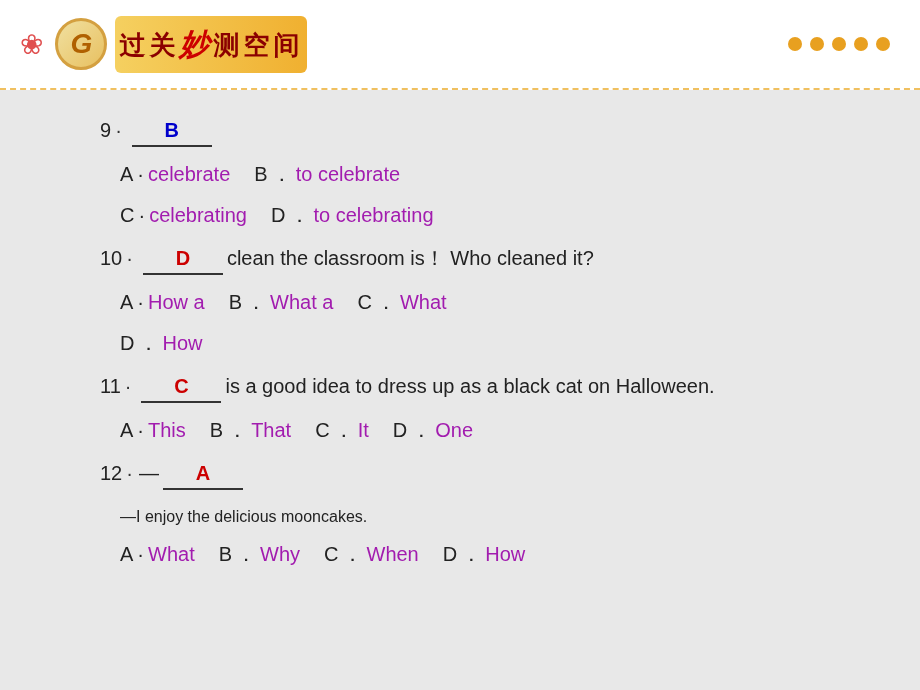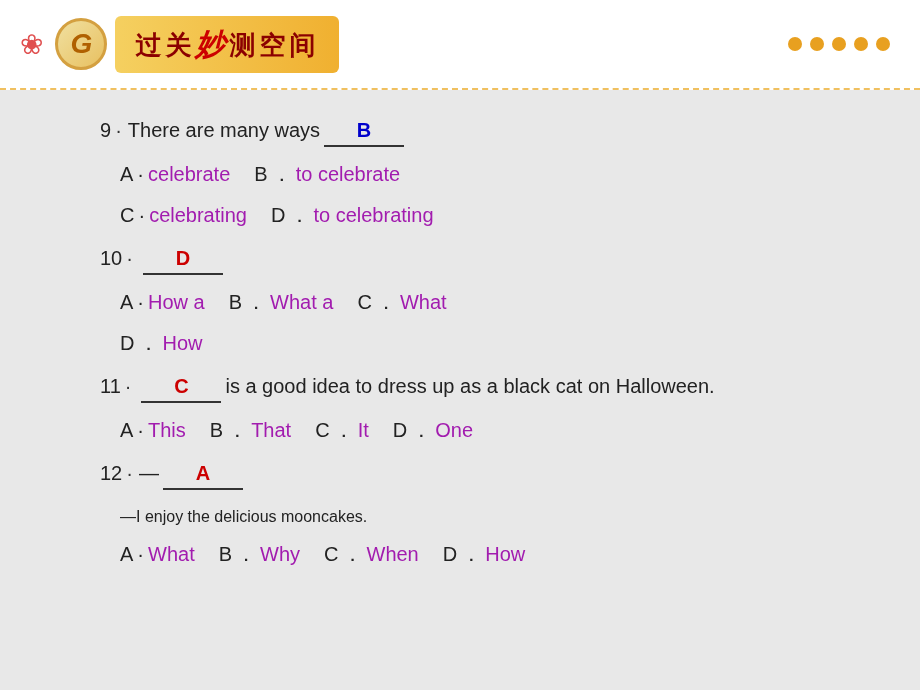--- a/index.html
+++ b/index.html
@@ -53,21 +53,21 @@
 
     .flower-decoration {
       font-size: 28px;
       color: #e05050;
       margin-right: 4px;
     }
 
     .header-title-box {
       background: linear-gradient(90deg, #f5d060, #f0b030);
       border-radius: 6px;
-      padding: 8px 20px;
+      padding: 8px 4px;
       display: flex;
       align-items: center;
     }
 
     .header-title {
       font-size: 26px;
       font-weight: bold;
       color: #8b0000;
       letter-spacing: 4px;
     }
@@ -212,21 +212,20 @@
       <div class="dot"></div>
       <div class="dot"></div>
     </div>
   </div>
 
   <div class="content">
 
     <div class="question-row">
       <span class="question-number">9</span>
       <span class="dot-separator">·</span>
-      <span class="question-text">There are many ways</span>
       <span class="blank-underline">
         <span class="answer-letter">B</span>
       </span>
     </div>
     <div class="options-row">
       <span class="option-item">
         <span class="option-letter">A</span>
           <span class="option-dot">·</span>
           <span class="option-text">celebrate</span>
       </span>
@@ -248,20 +247,21 @@
           <span class="option-text">to celebrating</span>
       </span>
     </div>
 
     <div class="question-row">
       <span class="question-number">10</span>
       <span class="dot-separator">·</span>
       <span class="blank-underline">
         <span class="answer-letter red">D</span>
       </span>
+      <span class="question-text">clean the classroom is！ Who cleaned it?</span>
     </div>
     <div class="options-row">
       <span class="option-item">
         <span class="option-letter">A</span>
           <span class="option-dot">·</span>
           <span class="option-text">How a</span>
       </span>
       <span class="option-item">
         <span class="option-letter">B</span>
           <span class="option-dot">．</span>

